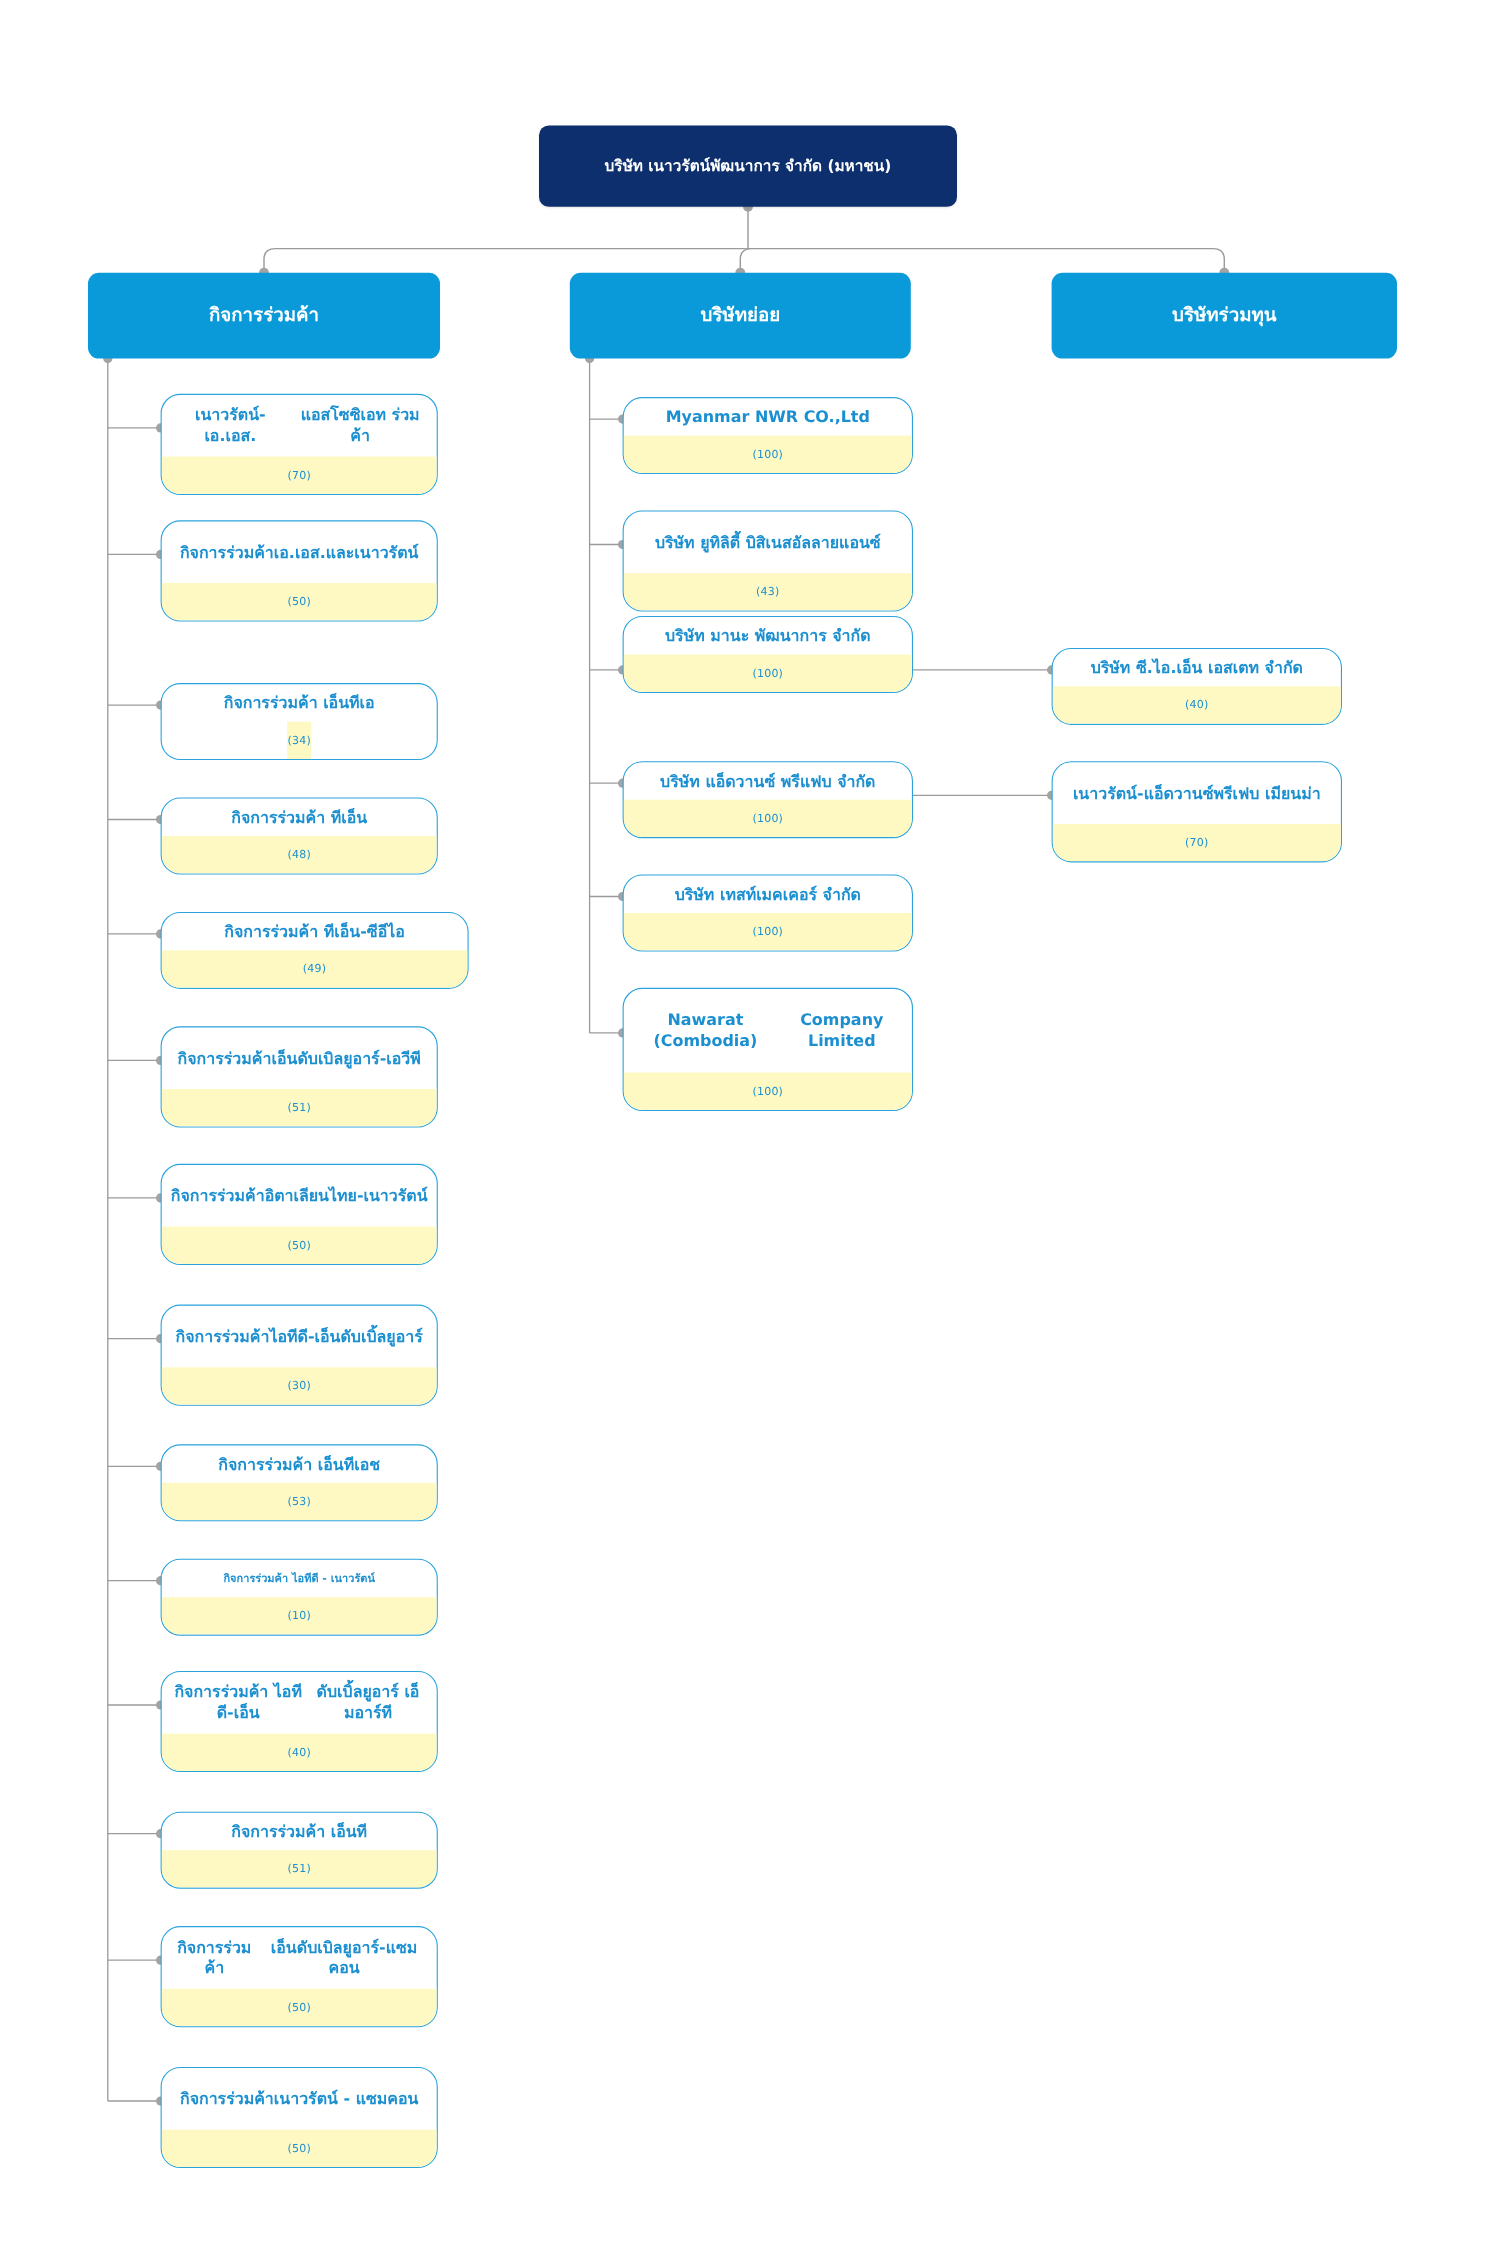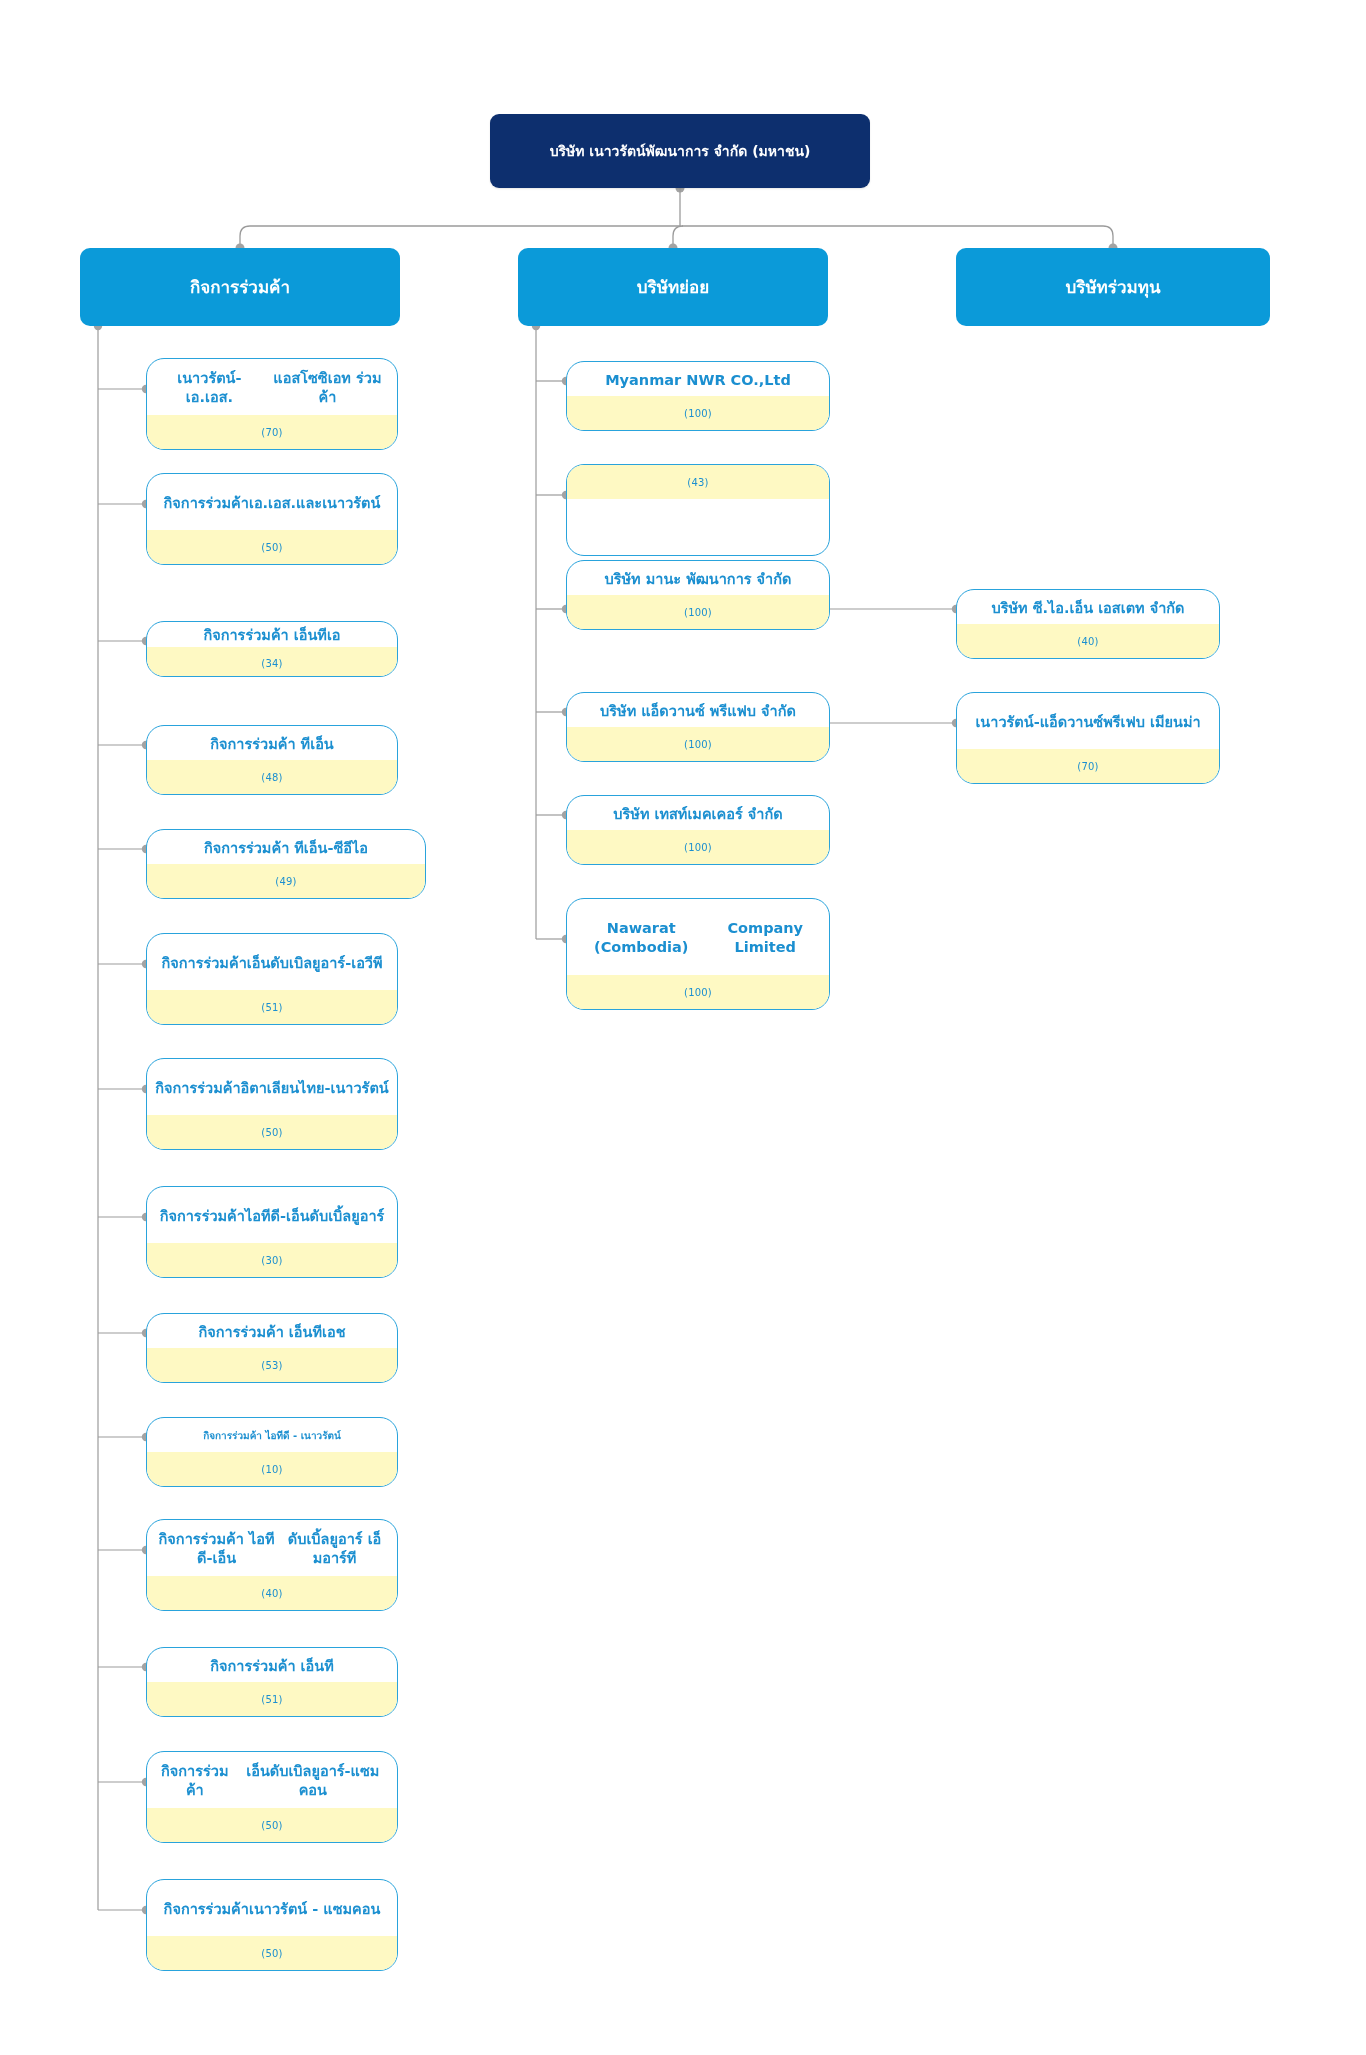--- a/index.html
+++ b/index.html
@@ -182,21 +182,21 @@
 
   <div class="node entity" id="jv-1" style="left:146px; top:473px; width:252px; height:92px;">
     <span class="node-title">
       <span>กิจการร่วมค้า</span>
         <br>
       <span>เอ.เอส.และเนาวรัตน์</span>
     </span>
     <span class="node-pct">(50)</span>
   </div>
 
-  <div class="node entity" id="jv-2" style="left:146px; top:621px; width:252px; height:56px;">
+  <div class="node entity" id="jv-2" style="left:146px; top:621px; width:252px; height:70px;align-items:center;">
     <span class="node-title">
       <span>กิจการร่วมค้า เอ็นทีเอ</span>
     </span>
     <span class="node-pct">(34)</span>
   </div>
 
   <div class="node entity" id="jv-3" style="left:146px; top:725px; width:252px; height:70px;">
     <span class="node-title">
       <span>กิจการร่วมค้า ทีเอ็น</span>
     </span>
@@ -286,20 +286,25 @@
   </div>
 
   <div class="node entity" id="sub-0" style="left:566px; top:361px; width:264px; height:70px;">
     <span class="node-title">
       <span>Myanmar NWR CO.,Ltd</span>
     </span>
     <span class="node-pct">(100)</span>
   </div>
 
   <div class="node entity" id="sub-1" style="left:566px; top:464px; width:264px; height:92px;">
+    <span class="node-title">
+      <span>บริษัท ยูทิลิตี้ บิสิเนส</span>
+        <br>
+      <span>อัลลายแอนซ์</span>
+    </span>
     <span class="node-pct">(43)</span>
   </div>
 
   <div class="node entity" id="sub-2" style="left:566px; top:560px; width:264px; height:70px;">
     <span class="node-title">
       <span>บริษัท มานะ พัฒนาการ จำกัด</span>
     </span>
     <span class="node-pct">(100)</span>
   </div>
 

